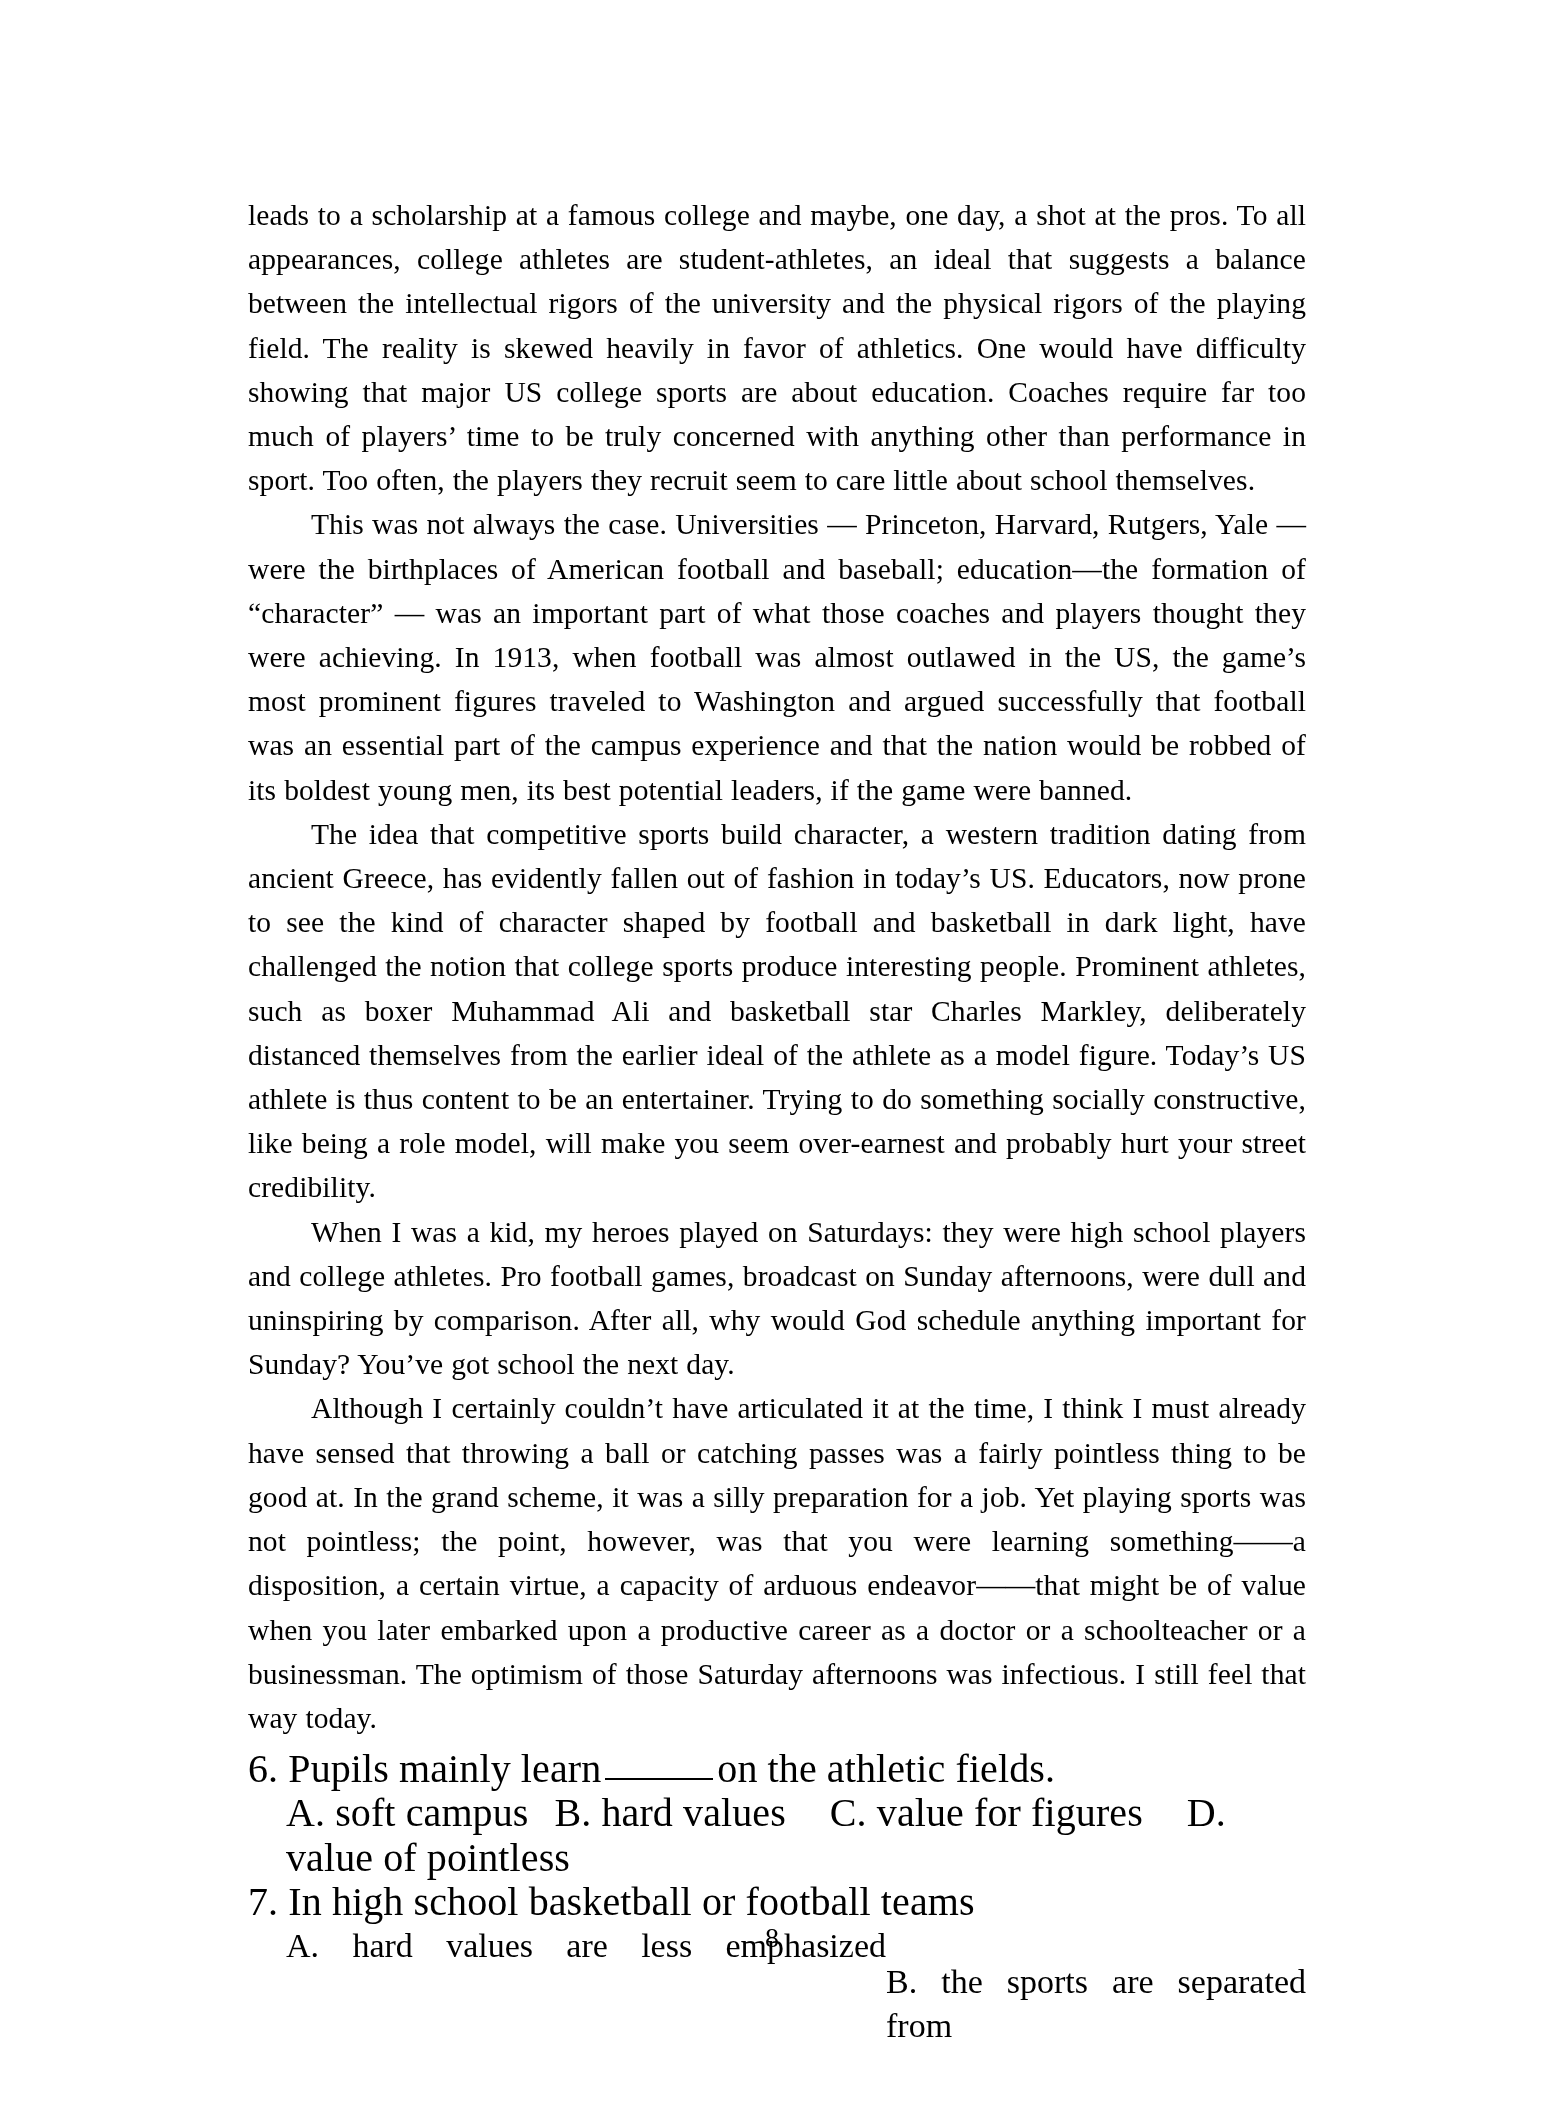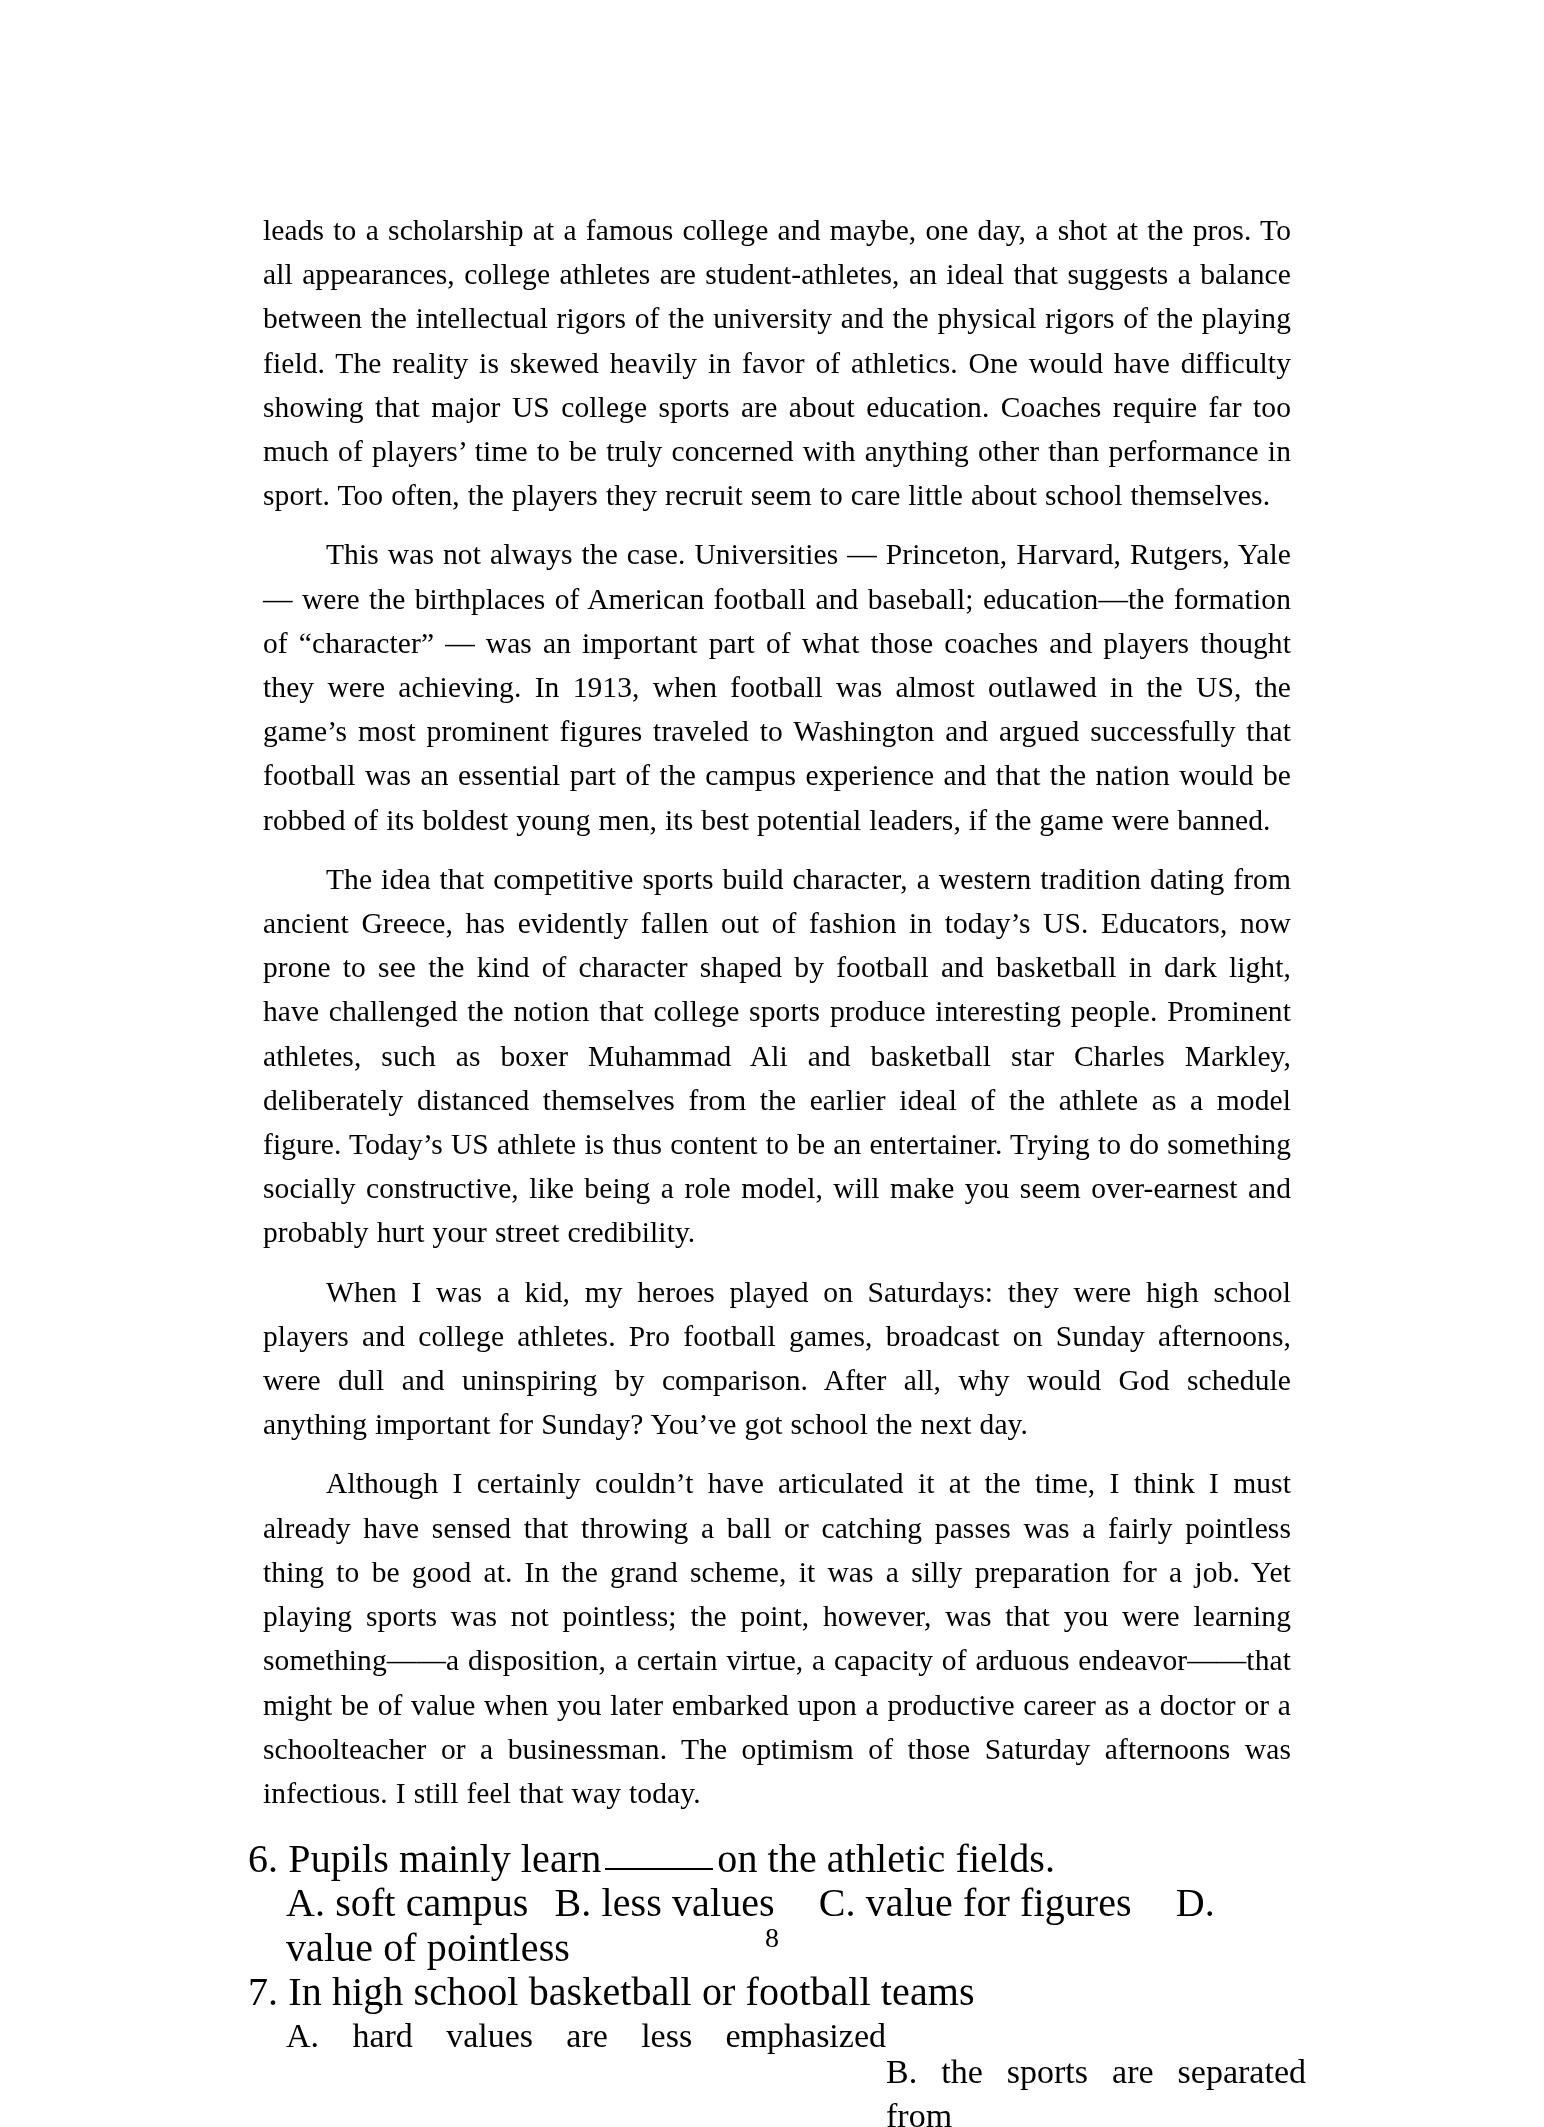--- a/index.html
+++ b/index.html
@@ -17,21 +17,21 @@
     font-family: "Liberation Serif", "DejaVu Serif", serif;
     color: #000000;
   }
   .content {
     position: absolute;
     left: 248px;
     top: 193px;
     width: 1058px;
   }
   p.para {
-    margin: 15px;
+    margin: 0;
     padding: 0;
     font-size: 29.5px;
     line-height: 44.2px;
     text-align: justify;
     text-justify: inter-word;
     letter-spacing: 0.1px;
     word-spacing: 0.5px;
   }
   p.para.indent {
     text-indent: 63px;
@@ -108,21 +108,21 @@
     <p class="para indent">This was not always the case. Universities — Princeton, Harvard, Rutgers, Yale — were the birthplaces of American football and baseball; education—the formation of “character” — was an important part of what those coaches and players thought they were achieving. In 1913, when football was almost outlawed in the US, the game’s most prominent figures traveled to Washington and argued successfully that football was an essential part of the campus experience and that the nation would be robbed of its boldest young men, its best potential leaders, if the game were banned.</p>
 
     <p class="para indent">The idea that competitive sports build character, a western tradition dating from ancient Greece, has evidently fallen out of fashion in today’s US. Educators, now prone to see the kind of character shaped by football and basketball in dark light, have challenged the notion that college sports produce interesting people. Prominent athletes, such as boxer Muhammad Ali and basketball star Charles Markley, deliberately distanced themselves from the earlier ideal of the athlete as a model figure. Today’s US athlete is thus content to be an entertainer. Trying to do something socially constructive, like being a role model, will make you seem over-earnest and probably hurt your street credibility.</p>
 
     <p class="para indent">When I was a kid, my heroes played on Saturdays: they were high school players and college athletes. Pro football games, broadcast on Sunday afternoons, were dull and uninspiring by comparison. After all, why would God schedule anything important for Sunday? You’ve got school the next day.</p>
 
     <p class="para indent">Although I certainly couldn’t have articulated it at the time, I think I must already have sensed that throwing a ball or catching passes was a fairly pointless thing to be good at. In the grand scheme, it was a silly preparation for a job. Yet playing sports was not pointless; the point, however, was that you were learning something——a disposition, a certain virtue, a capacity of arduous endeavor——that might be of value when you later embarked upon a productive career as a doctor or a schoolteacher or a businessman. The optimism of those Saturday afternoons was infectious. I still feel that way today.</p>
 
     <p class="q"><span>6. Pupils mainly learn</span><span class="blank"></span><span>on the athletic fields.</span></p>
 
-    <p class="q opts"><span>A. soft campus</span><span class="gap-sm"></span><span>B. less values</span><span class="gap-md"></span><span>C. value for figures</span><span class="gap-md"></span><span>D. value of pointless</span></p>
+    <p class="q opts"><span>A. soft campus</span><span class="gap-sm"></span><span>B. hard values</span><span class="gap-md"></span><span>C. value for figures</span><span class="gap-md"></span><span>D. value of pointless</span></p>
 
     <p class="q">7. In high school basketball or football teams</p>
 
     <div class="q7opts">
       <span class="colA">A.  hard  values  are  less  emphasized</span>
       <span class="colB">B.  the  sports  are  separated  from</span>
     </div>
 
   </div>
 

